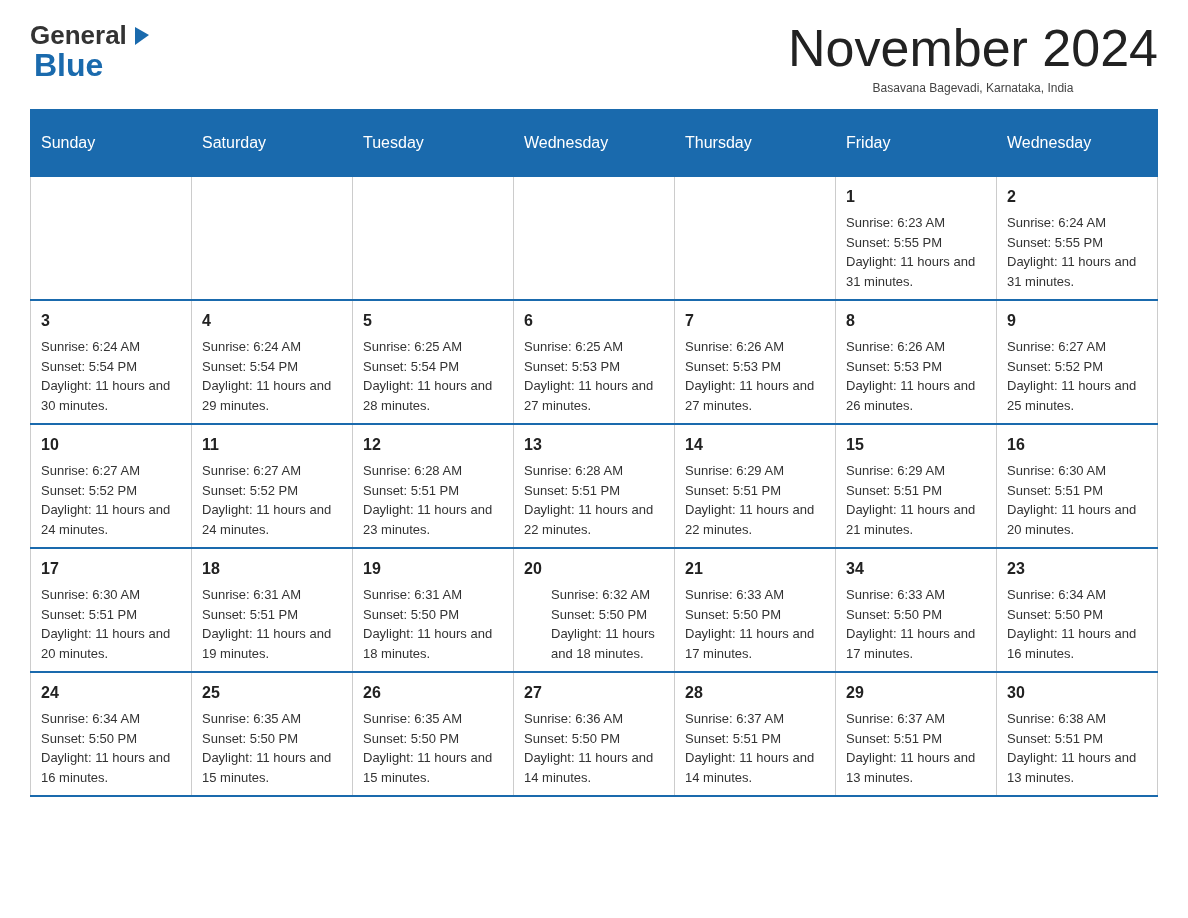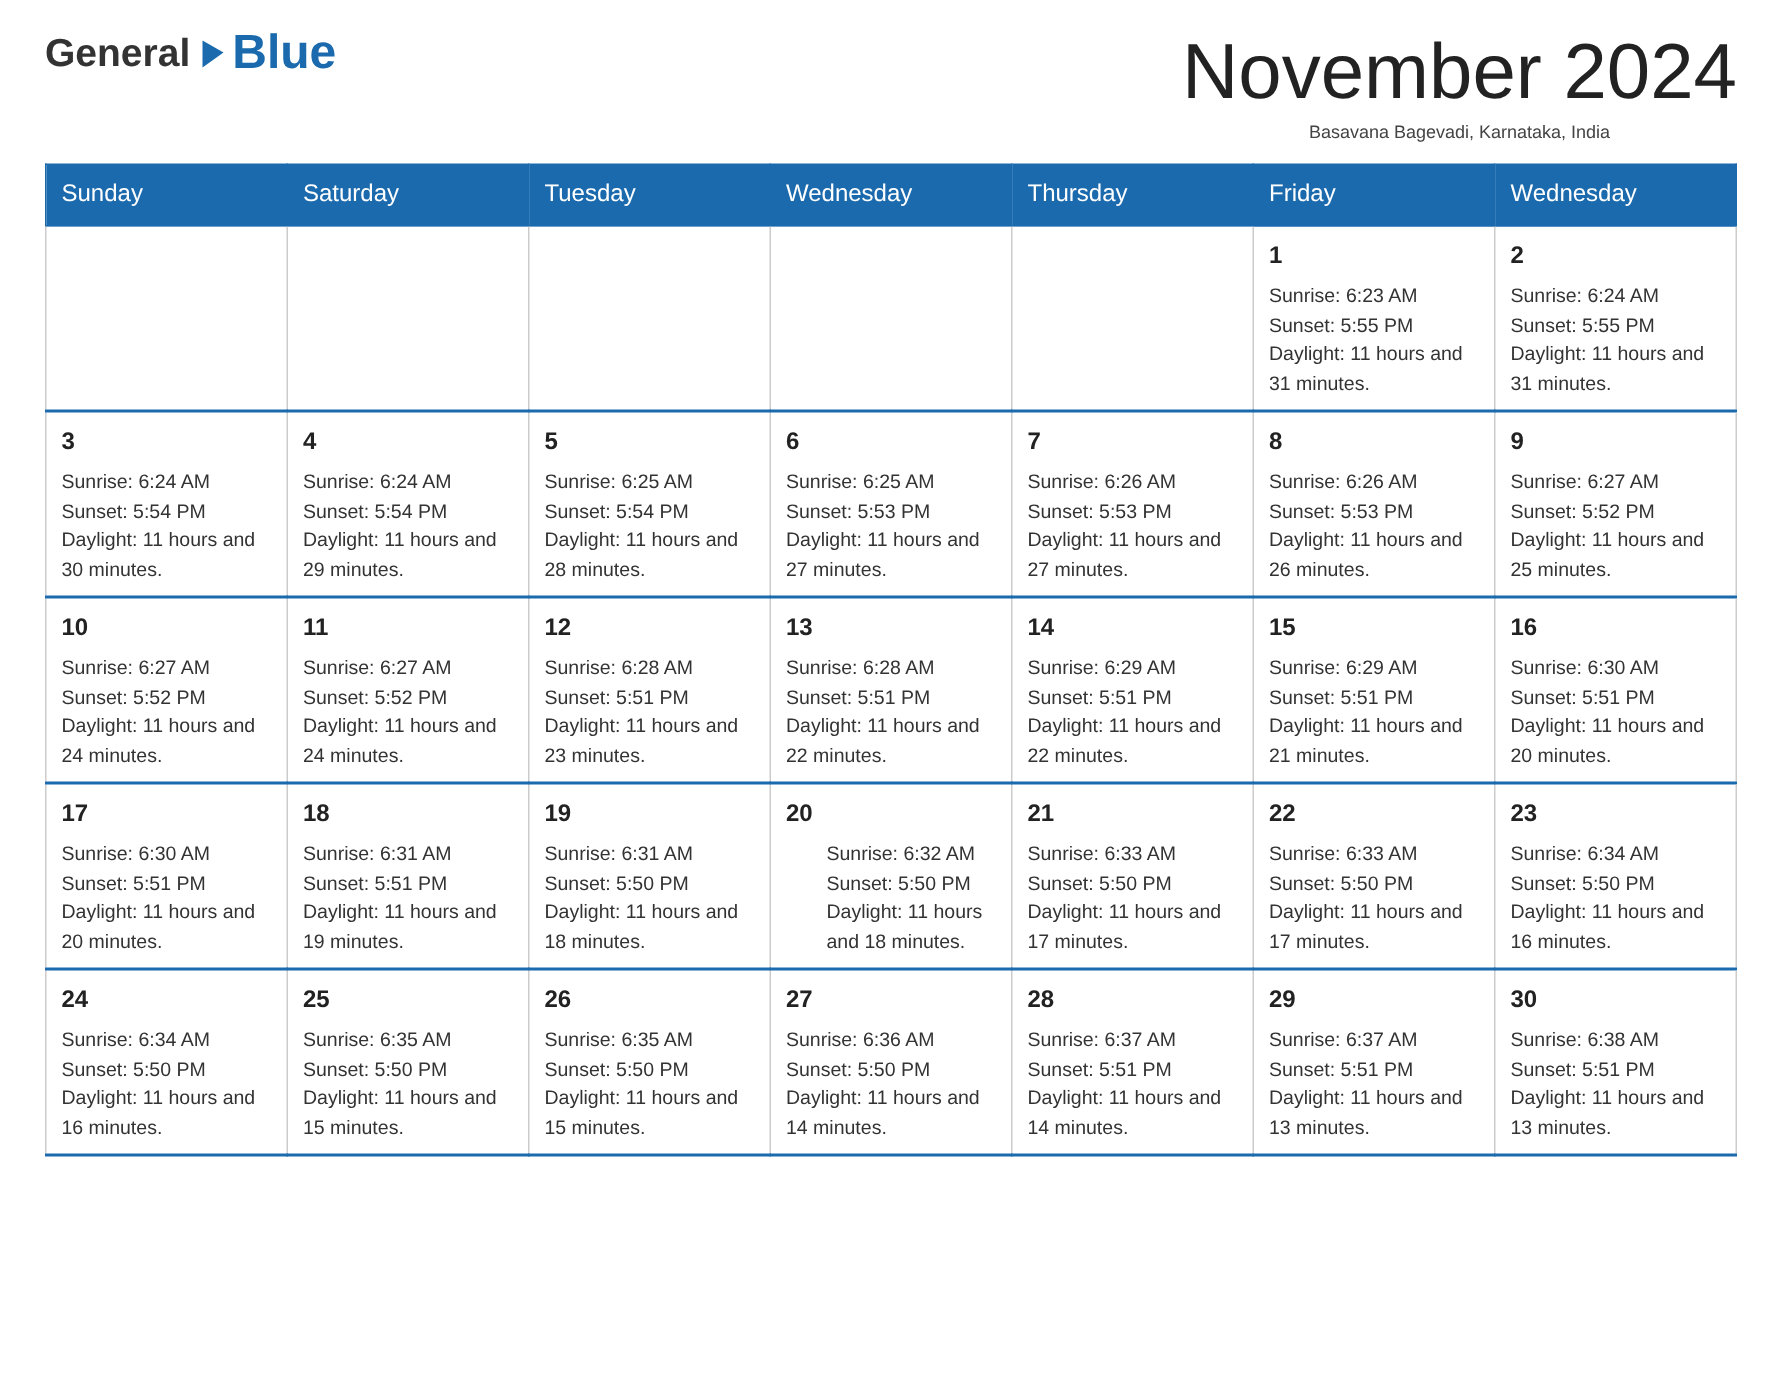--- a/index.html
+++ b/index.html
@@ -11,21 +11,21 @@
       min-height: 918px;
     }
     .header {
       display: flex;
       justify-content: space-between;
       align-items: flex-start;
       margin-bottom: 10px;
     }
     .logo {
       display: flex;
-      flex-direction: row;
+      flex-direction: column;
       align-items: flex-start;
     }
     .title-block {
       text-align: center;
     }
     .month-title {
       font-size: 52px;
       font-weight: 300;
       color: #222;
       line-height: 1.1;
@@ -36,21 +36,21 @@
       margin-top: 4px;
     }
     .calendar {
       width: 100%;
       border-collapse: collapse;
       margin-top: 14px;
     }
     .calendar thead th {
       background-color: #1a6aad;
       color: #fff;
-      padding: 11px 10px;
+      padding: 24px 10px;
       font-size: 16px;
       font-weight: normal;
       text-align: left;
       border: 1px solid #1a6aad;
     }
     .calendar tbody td {
       vertical-align: top;
       padding: 8px 10px;
       border: 1px solid #ccc;
       width: 14.28%;
@@ -246,21 +246,21 @@
 Sunset: 5:50 PM
 Daylight: 11 hours and 18 minutes.</div>
         </td>
         <td>
           <span class="day-number">21</span>
           <div class="cell-content" style="white-space: pre-line;">Sunrise: 6:33 AM
 Sunset: 5:50 PM
 Daylight: 11 hours and 17 minutes.</div>
         </td>
         <td>
-          <span class="day-number">22</span>
+          <span class="day-number">34</span>
           <div class="cell-content" style="white-space: pre-line;">Sunrise: 6:33 AM
 Sunset: 5:50 PM
 Daylight: 11 hours and 17 minutes.</div>
         </td>
         <td>
           <span class="day-number">23</span>
           <div class="cell-content" style="white-space: pre-line;">Sunrise: 6:34 AM
 Sunset: 5:50 PM
 Daylight: 11 hours and 16 minutes.</div>
         </td>

